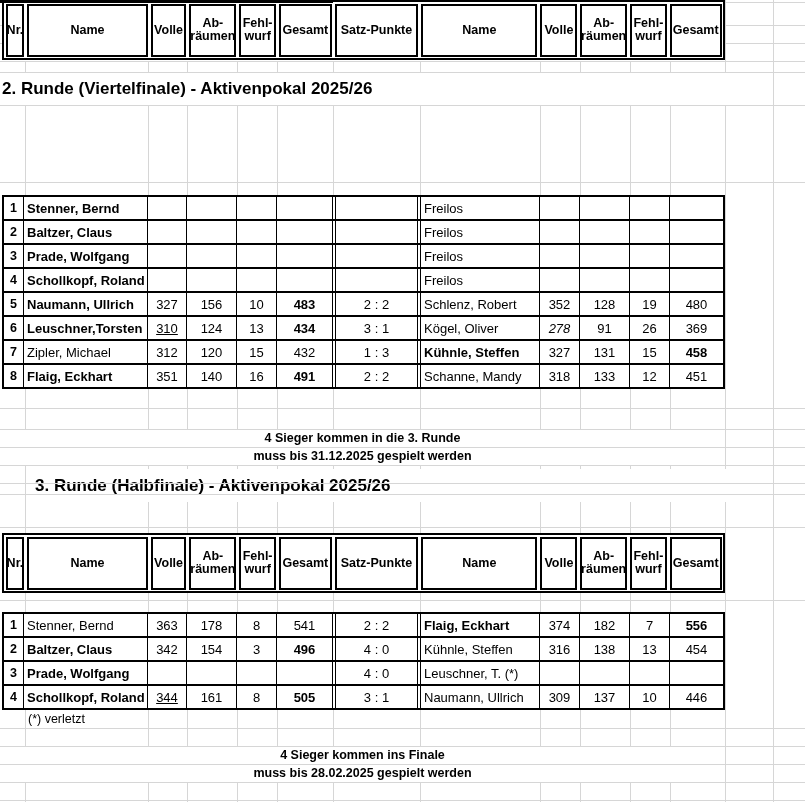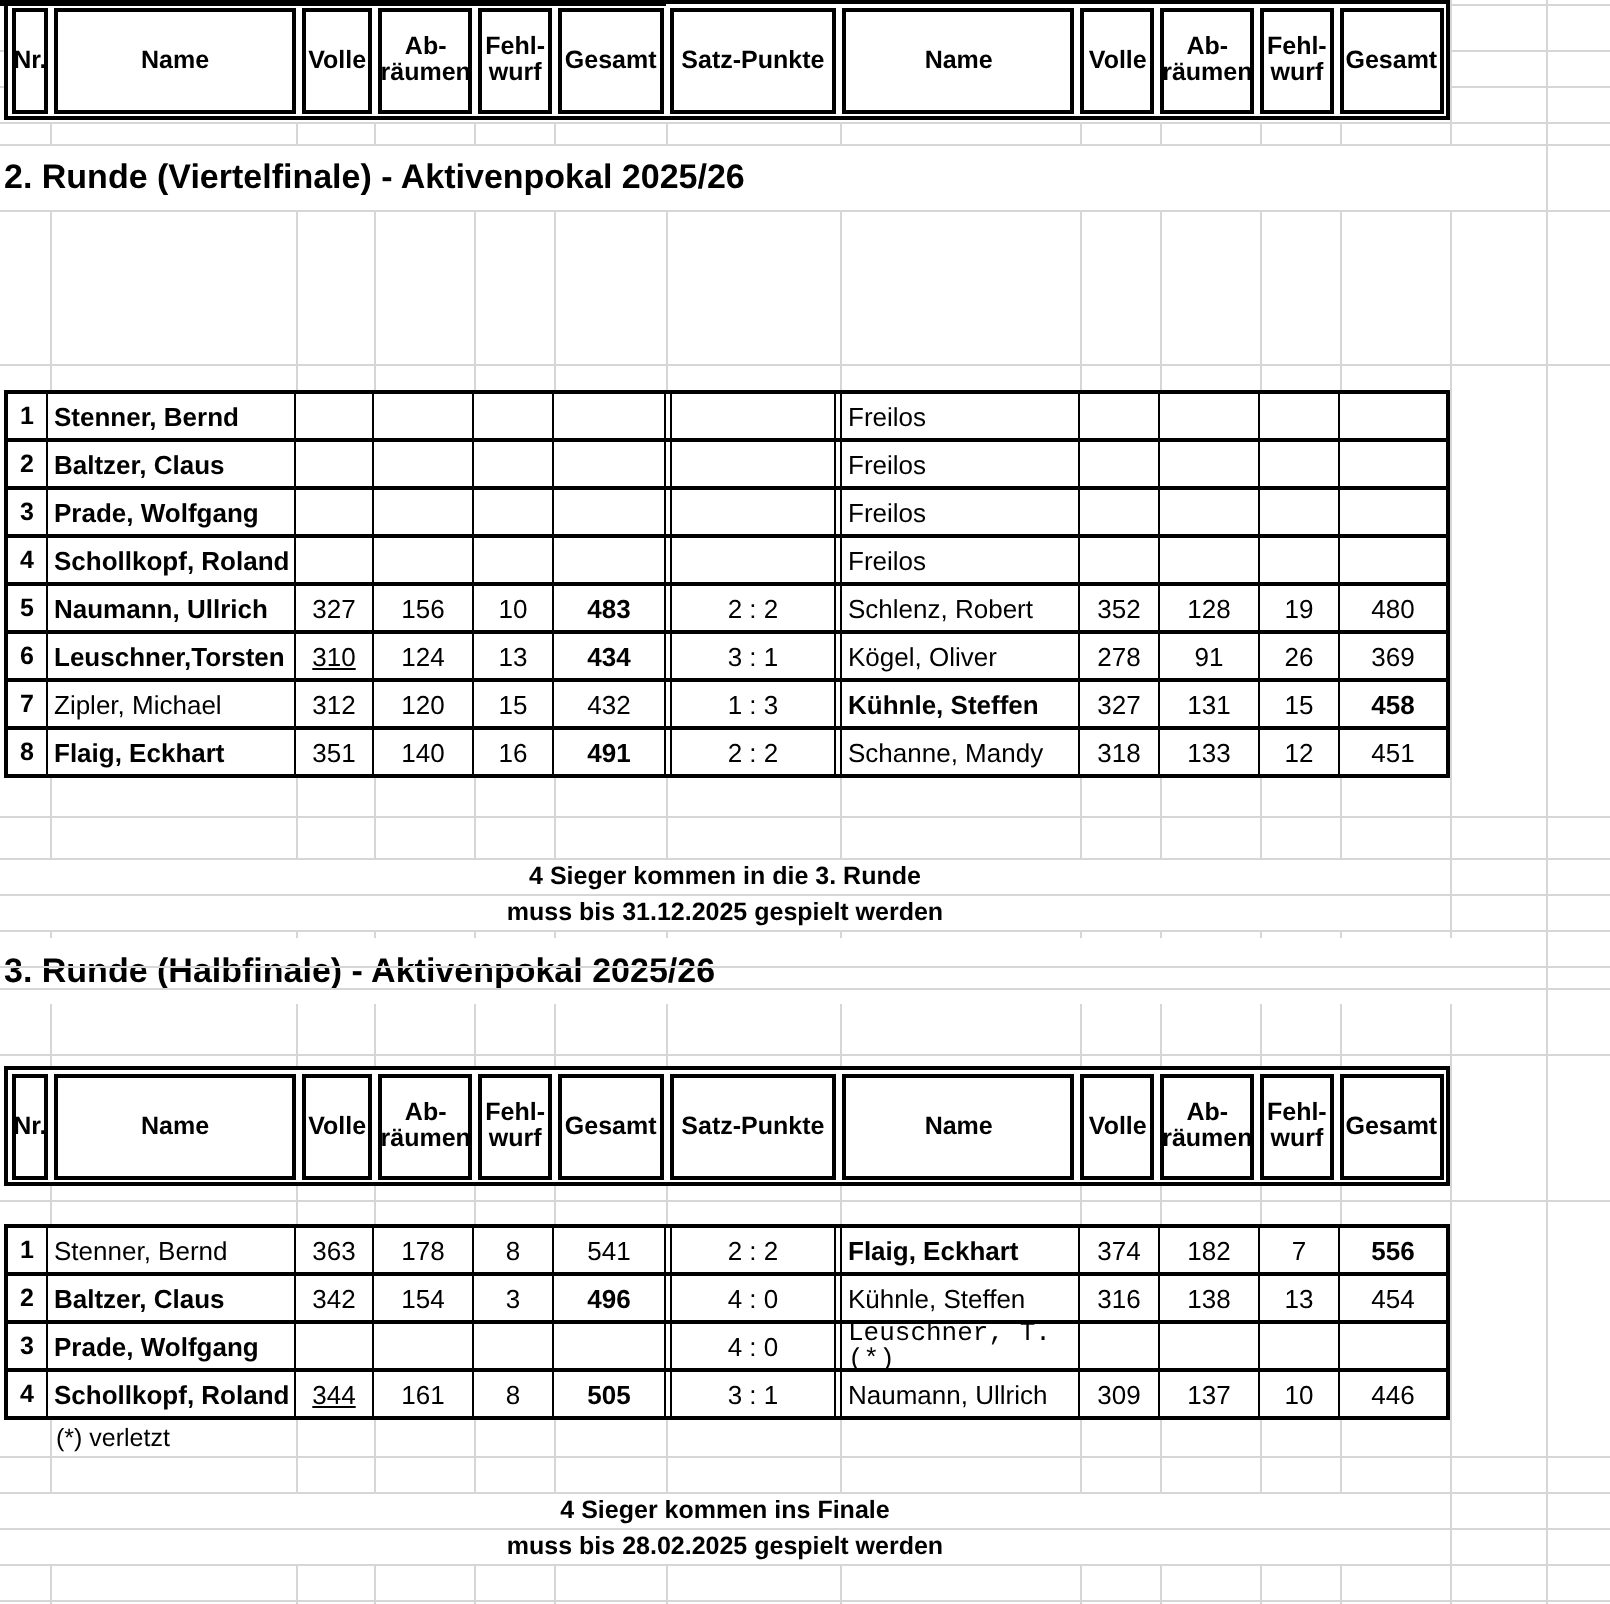--- a/index.html
+++ b/index.html
@@ -180,21 +180,21 @@
       </div>
       <div class="drow">
         <div class="cell c0 bold" style="flex: 0 0 22px;">6</div>
         <div class="cell c1 bold" style="flex: 0 0 124px;">Leuschner,Torsten</div>
         <div class="cell c2" style="flex: 0 0 39px; text-decoration: underline;">310</div>
         <div class="cell c3" style="flex: 0 0 50px;">124</div>
         <div class="cell c4" style="flex: 0 0 40px;">13</div>
         <div class="cell c5 bold" style="flex: 0 0 56px;">434</div>
         <div class="cell c6" style="flex: 0 0 83px;">3 : 1</div>
         <div class="cell c7" style="flex: 0 0 120px;">Kögel, Oliver</div>
-        <div class="cell c8" style="flex: 0 0 40px;">278</div>
+        <div class="cell c8" style="flex: 0 0 40px; font-style: italic;">278</div>
         <div class="cell c9" style="flex: 0 0 50px;">91</div>
         <div class="cell c10" style="flex: 0 0 40px;">26</div>
         <div class="cell c11" style="flex: 0 0 55px;">369</div>
       </div>
       <div class="drow">
         <div class="cell c0 bold" style="flex: 0 0 22px;">7</div>
         <div class="cell c1" style="flex: 0 0 124px;">Zipler, Michael</div>
         <div class="cell c2" style="flex: 0 0 39px;">312</div>
         <div class="cell c3" style="flex: 0 0 50px;">120</div>
         <div class="cell c4" style="flex: 0 0 40px;">15</div>
@@ -220,21 +220,21 @@
         <div class="cell c10" style="flex: 0 0 40px;">12</div>
         <div class="cell c11" style="flex: 0 0 55px;">451</div>
       </div>
     </div>
 
   <div class="band" style="top:429px;height:36px;">
     <div class="note-line">4 Sieger kommen in die 3. Runde</div>
     <div class="note-line">muss bis 31.12.2025 gespielt werden</div>
   </div>
 
-  <div class="band title-band" style="top:469px;height:33px;">3. Runde (Halbfinale) - Aktivenpokal 2025/26</div>
+  <div class="band title-band" style="top:469px;height:33px;margin-left:33px;">3. Runde (Halbfinale) - Aktivenpokal 2025/26</div>
 
   <div class="htable" id="h2" style="top:533px;">
       <div class="hbox" style="flex: 0 1 19px;">Nr.</div>
       <div class="hbox" style="flex: 0 1 121px;">Name</div>
       <div class="hbox" style="flex: 0 1 36px;">Volle</div>
       <div class="hbox" style="flex: 0 1 47px;">Ab-räumen</div>
       <div class="hbox" style="flex: 0 1 37px;">Fehl-wurf</div>
       <div class="hbox" style="flex: 0 1 53px;">Gesamt</div>
       <div class="hbox" style="flex: 0 1 84px;">Satz-Punkte</div>
       <div class="hbox" style="flex: 0 1 117px;">Name</div>
@@ -273,21 +273,21 @@
         <div class="cell c11" style="flex: 0 0 55px;">454</div>
       </div>
       <div class="drow">
         <div class="cell c0 bold" style="flex: 0 0 22px;">3</div>
         <div class="cell c1 bold" style="flex: 0 0 124px;">Prade, Wolfgang</div>
         <div class="cell c2" style="flex: 0 0 39px;"></div>
         <div class="cell c3" style="flex: 0 0 50px;"></div>
         <div class="cell c4" style="flex: 0 0 40px;"></div>
         <div class="cell c5" style="flex: 0 0 56px;"></div>
         <div class="cell c6" style="flex: 0 0 83px;">4 : 0</div>
-        <div class="cell c7" style="flex: 0 0 120px; font-family: Liberation Mono, monospace;">Leuschner, T. (*)</div>
+        <div class="cell c7" style="flex: 0 0 120px;">Leuschner, T. (*)</div>
         <div class="cell c8" style="flex: 0 0 40px;"></div>
         <div class="cell c9" style="flex: 0 0 50px;"></div>
         <div class="cell c10" style="flex: 0 0 40px;"></div>
         <div class="cell c11" style="flex: 0 0 55px;"></div>
       </div>
       <div class="drow">
         <div class="cell c0 bold" style="flex: 0 0 22px;">4</div>
         <div class="cell c1 bold" style="flex: 0 0 124px;">Schollkopf, Roland</div>
         <div class="cell c2" style="flex: 0 0 39px; text-decoration: underline;">344</div>
         <div class="cell c3" style="flex: 0 0 50px;">161</div>

